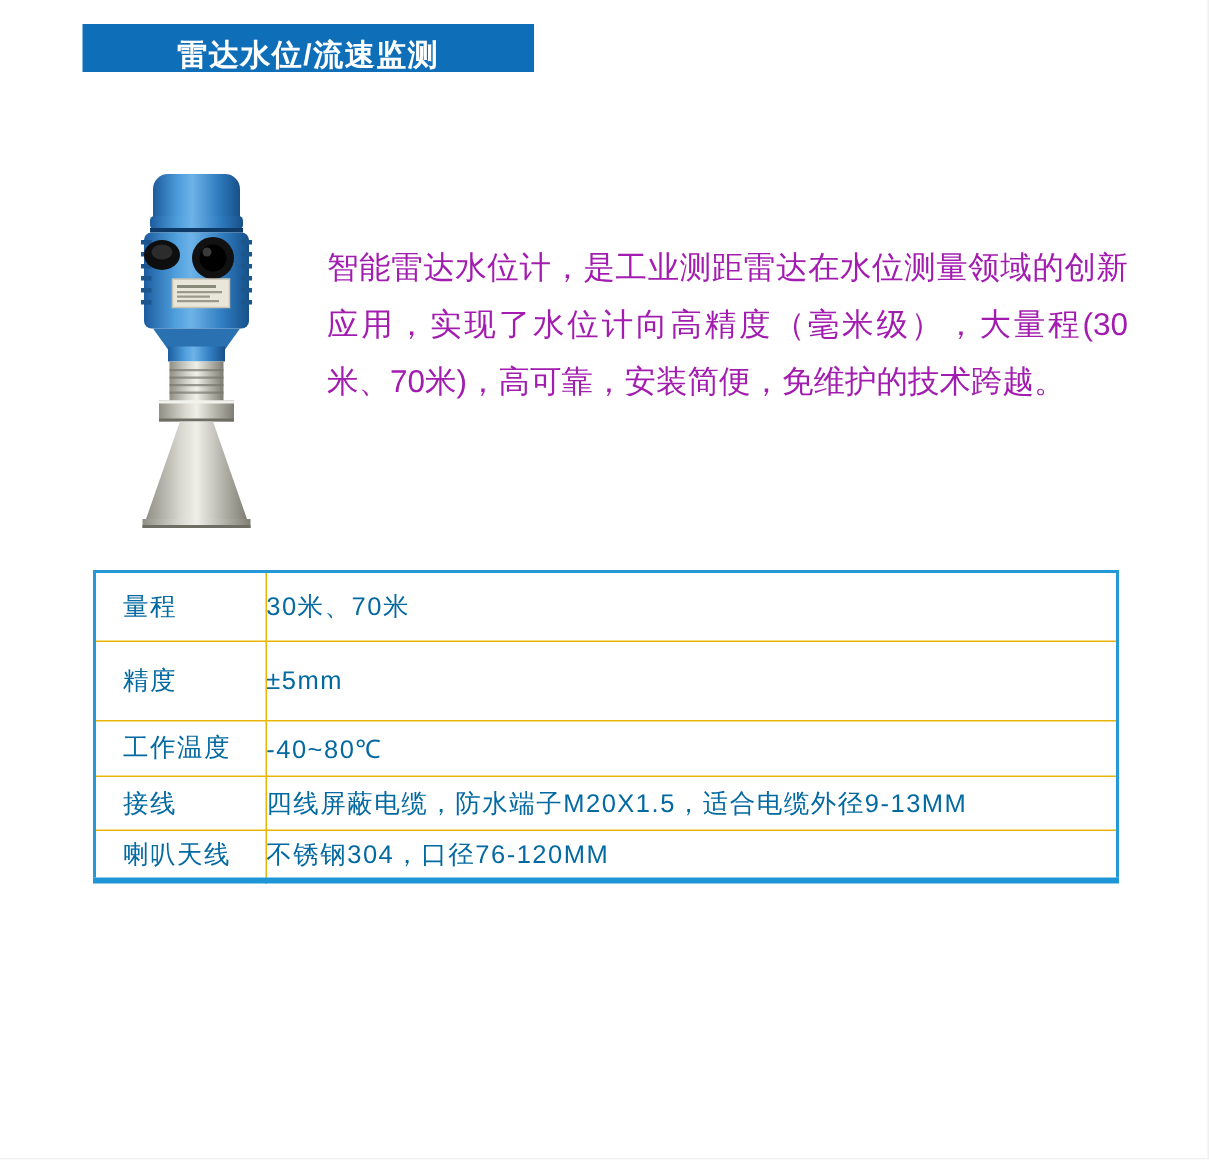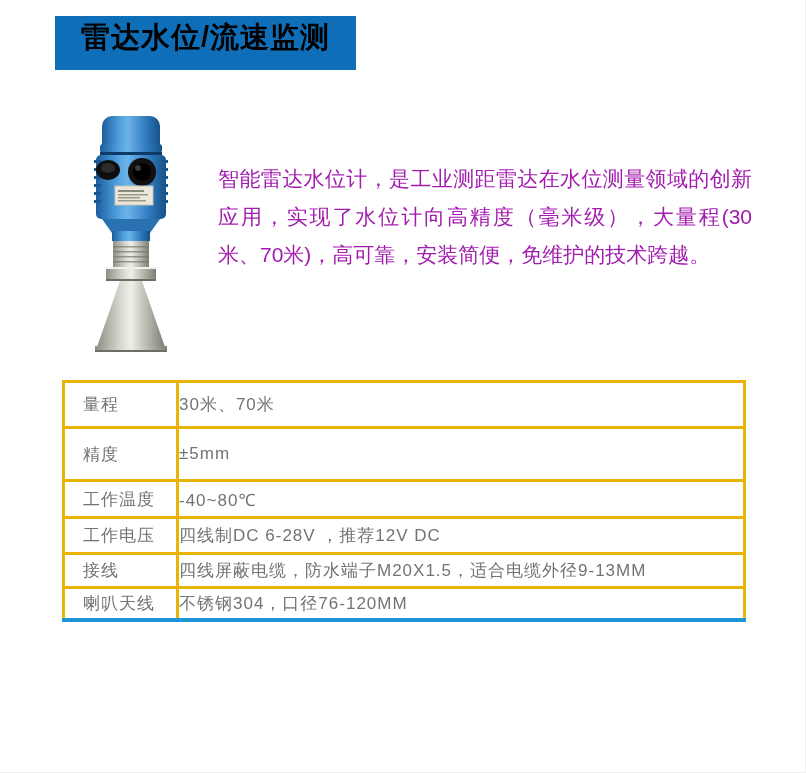--- a/index.html
+++ b/index.html
@@ -15,24 +15,24 @@
     border-right: 1px solid #f0f0f0;
     border-bottom: 1px solid #f0f0f0;
   }
 
   
   .badge {
     position: absolute;
     left: 55px;
     top: 16px;
     width: 301px;
-    height: 54px;
+    height: 32px;
     background: #0e6eb8;
-    color: #000000;
-    font-size: 29px;
+    color: #ffffff;
+    font-size: 20px;
     font-weight: bold;
     line-height: 42px;
     text-align: center;
     letter-spacing: 1px;
     white-space: nowrap;
   }
 
   
   .device-wrap {
     position: absolute;
@@ -59,23 +59,23 @@
     position: absolute;
     left: 62px;
     top: 380px;
     width: 684px;
     border-collapse: collapse;
     table-layout: fixed;
     border: 2px solid #2499d8;
     border-bottom: 4px solid #1e95d4;
   }
   .spec-table td {
-    border: 3px solid #eab308;
+    border: 1px solid #eab308;
     font-size: 17px;
-    color: #737373;
+    color: #0369a1;
     letter-spacing: 1px;
     vertical-align: middle;
     overflow: hidden;
     white-space: nowrap;
   }
   .spec-table col.c1 { width: 114px; }
   .spec-table td.label { padding-left: 18px; }
   .spec-table td.value { }
   .spec-table tr:nth-child(1) td { height: 46px; }
   .spec-table tr:nth-child(2) td { height: 53px; }
@@ -193,24 +193,20 @@
       </tr>
       <tr>
         <td class="label">精度</td>
         <td class="value">±5mm</td>
       </tr>
       <tr>
         <td class="label">工作温度</td>
         <td class="value">-40~80℃</td>
       </tr>
       <tr>
-        <td class="label">工作电压</td>
-        <td class="value">四线制DC 6-28V ，推荐12V DC</td>
-      </tr>
-      <tr>
         <td class="label">接线</td>
         <td class="value">四线屏蔽电缆，防水端子M20X1.5，适合电缆外径9-13MM</td>
       </tr>
       <tr>
         <td class="label">喇叭天线</td>
         <td class="value">不锈钢304，口径76-120MM</td>
       </tr>
     </tbody>
   </table>
 

